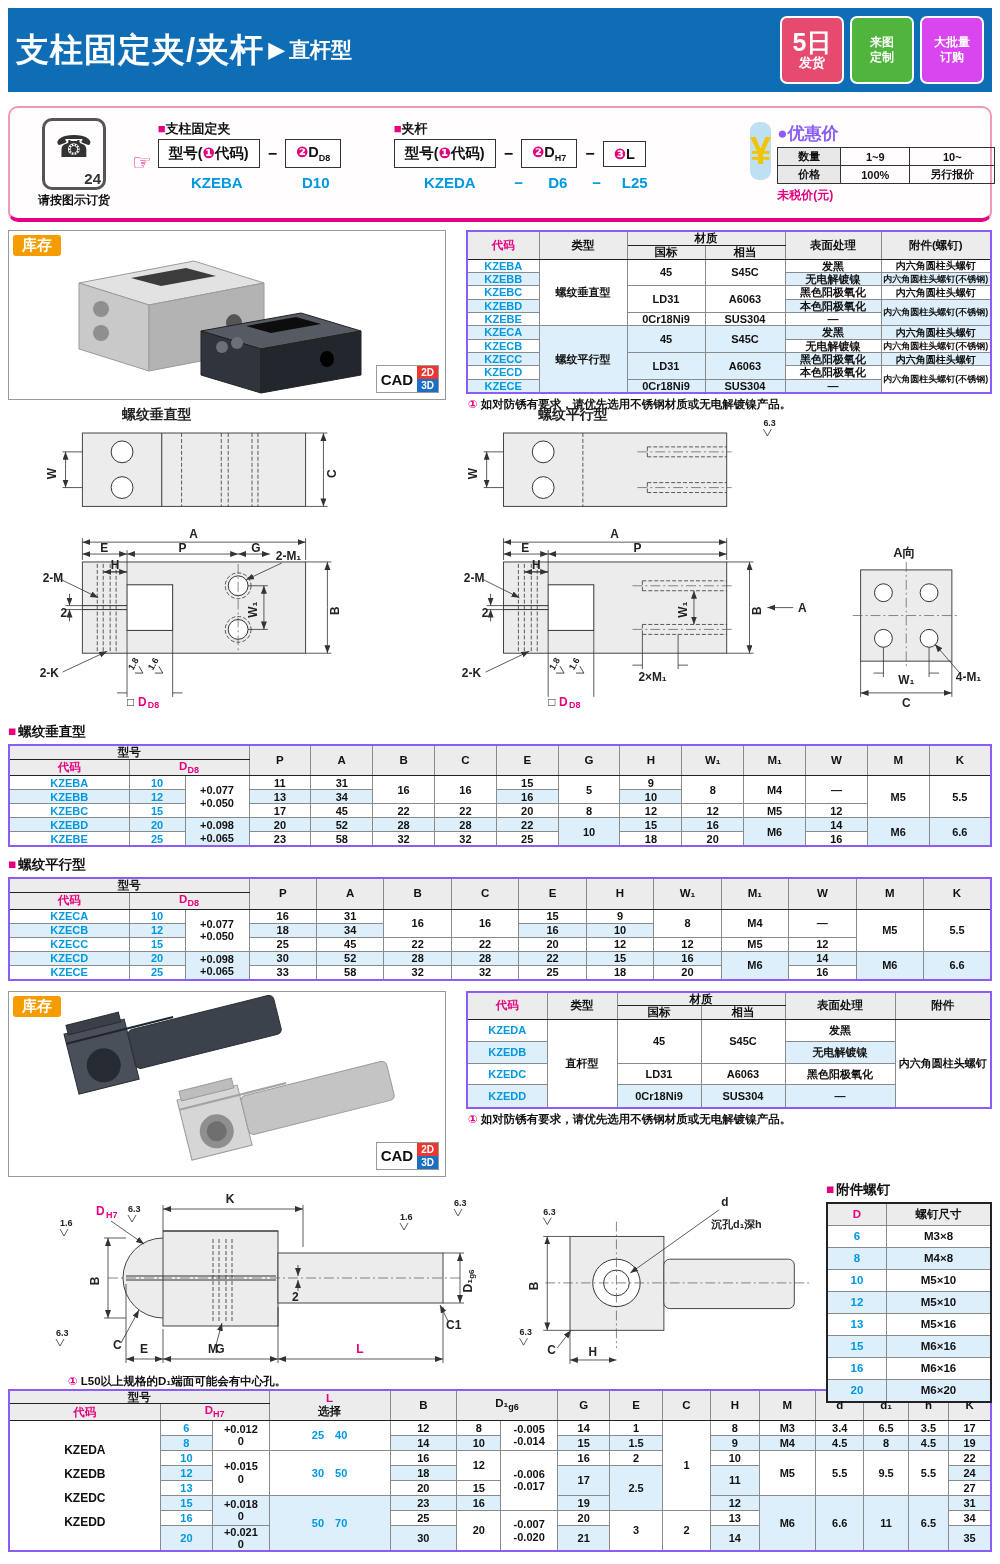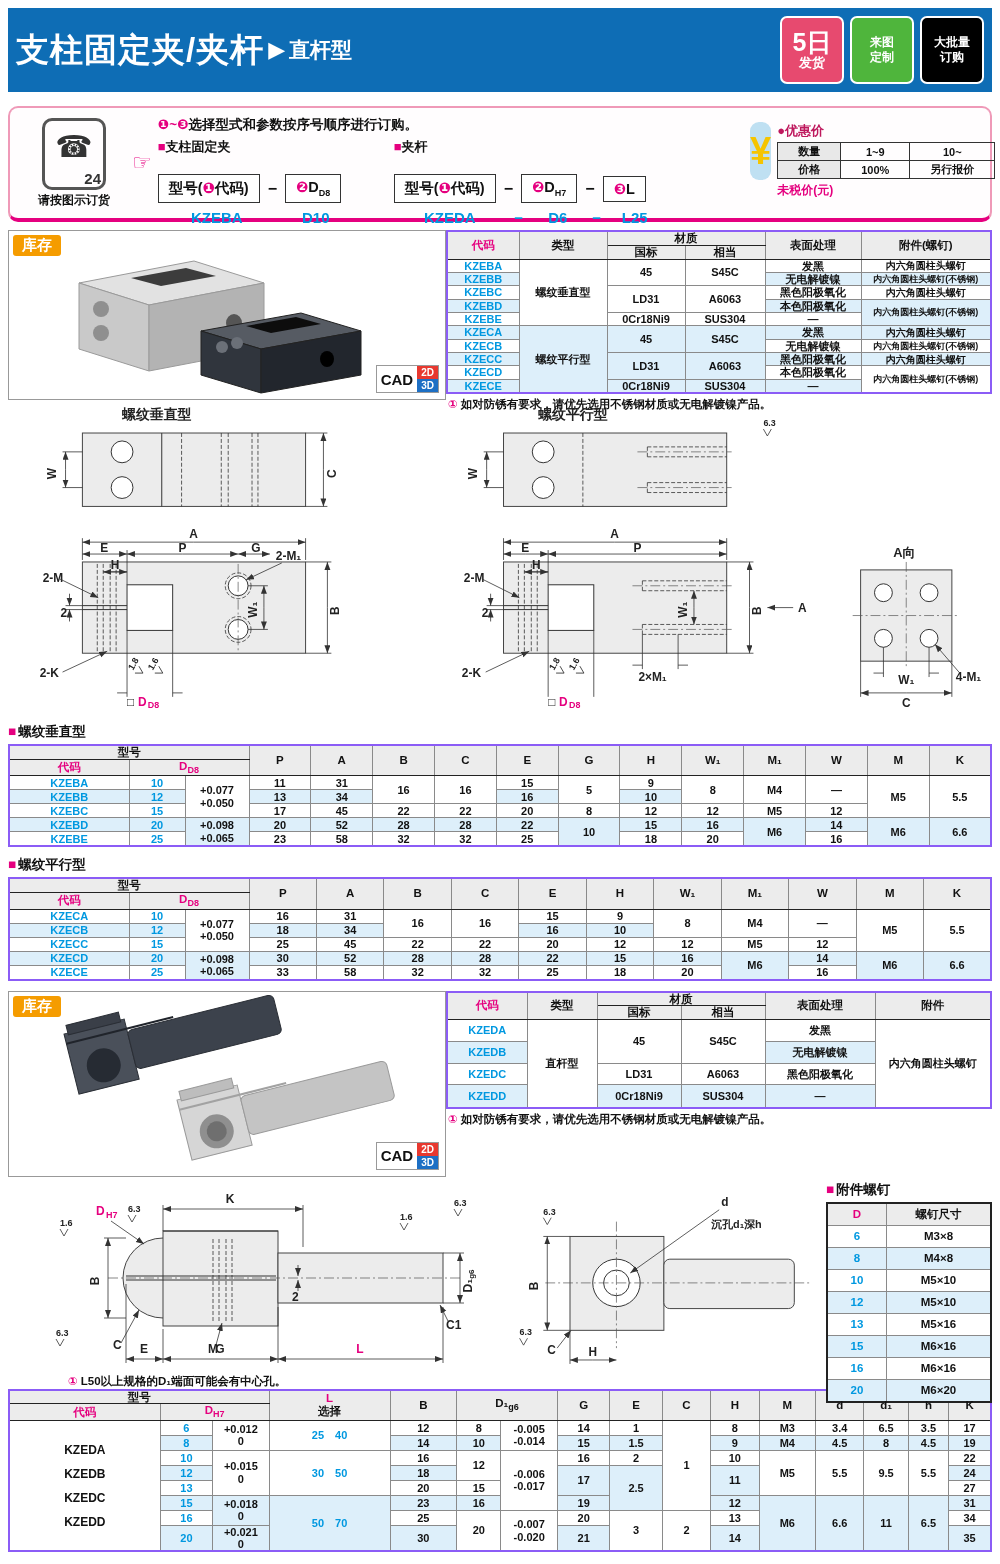--- a/index.html
+++ b/index.html
@@ -5,56 +5,56 @@
   html,body{margin:0;padding:0;background:#fff}
   .page{position:relative;width:1000px;height:1564px;background:#fff;overflow:hidden;
         font-family:"Liberation Sans","DejaVu Sans",sans-serif;color:#111}
   
   .topbar{margin:8px 8px 0;background:#0e6db5;height:84px;display:flex;align-items:center;padding:0 8px;box-sizing:border-box}
   .title{color:#fff;font-size:33px;font-weight:bold;white-space:nowrap;letter-spacing:1px}
   .tri{color:#fff;font-size:22px;margin:0 4px}
   .subtitle{color:#fff;font-weight:bold;font-size:21px;line-height:1.15;flex:1}
   .badge{width:64px;height:68px;border-radius:7px;border:2px solid #fff;color:#fff;display:flex;flex-direction:column;
          align-items:center;justify-content:center;font-weight:bold;margin-left:6px;box-sizing:border-box;text-align:center}
-  .badge.b1{background:#e74a6f}.badge.b2{background:#4fb53c}.badge.b3{background:#000000}
+  .badge.b1{background:#e74a6f}.badge.b2{background:#4fb53c}.badge.b3{background:#d946ef}
   .badge .big{font-size:25px;line-height:1}.badge .sm{font-size:13px;line-height:1.2}.badge .md{font-size:12px;line-height:1.25}
   
   .order{margin:14px 8px 0;border:2px solid #ef9ab8;border-bottom:4px solid #e5007f;border-radius:10px;height:116px;
          display:flex;align-items:stretch;padding:6px 8px;box-sizing:border-box;background:#fffdfe}
   .phonebox{width:112px;text-align:center}
   .phoneicon{width:58px;height:66px;margin:4px auto 2px;border:3px solid #555;border-radius:10px;position:relative;color:#333}
   .phoneicon .ph{font-size:30px;line-height:52px}
   .phoneicon .n24{position:absolute;right:2px;bottom:0;font-size:15px;font-weight:bold}
   .phonelabel{font-size:12px;font-weight:bold}
   .pointer{color:#e5007f;font-size:22px;align-self:center;margin:0 2px}
   .ordermid{flex:1;padding:2px 4px}
   .instr{font-size:13.5px;font-weight:bold}
   .instr .rng{color:#e5007f}
   .ogroups{display:flex;margin-top:4px}
   .ogroup{margin-right:38px}
   .ghead{font-size:13px;font-weight:bold}
   .ghead .sq{color:#e5007f}
-  .oboxes{display:flex;align-items:center;margin-top:18px}
+  .oboxes{display:flex;align-items:center;margin-top:1px}
   .obox{border:1.5px solid #333;background:#fff;padding:4px 10px;font-size:14.5px;font-weight:bold;white-space:nowrap}
   .obox .cn{color:#e5007f}
   .odash{margin:0 8px;font-weight:bold}
   .oex{display:flex;margin-top:6px;font-size:15px;font-weight:bold;color:#0098e0}
   sub.tol8{font-size:9px}
   
   .pricebox{width:232px;display:flex;align-items:flex-start;padding-top:8px}
   .yen{width:58px;height:58px;background:#bfe0f2;border-radius:9px;color:#f5c400;font-size:38px;font-weight:bold;
        text-align:center;line-height:58px;margin-right:6px}
   .pright{flex:1}
-  .ptitle{color:#be185d;font-size:13px;font-weight:bold}
+  .ptitle{color:#8b5cf6;font-size:17px;font-weight:bold}
   table.ptab{border-collapse:collapse;margin-top:2px}
   table.ptab td{border:1px solid #333;font-size:11px;font-weight:bold;padding:1px 20px;text-align:center;white-space:nowrap}
   table.ptab td.lab{background:#e8e8e8}
   .taxnote{color:#e5007f;font-size:12px;font-weight:bold;margin-top:3px}
   
-  .secrow{margin:8px 8px 0;display:flex;gap:0}
+  .secrow{margin:8px 8px 0;display:flex;gap:20px}
   .photo{width:438px;border:1px solid #999;position:relative;background:#fff;box-sizing:border-box}
   .stock{position:absolute;top:4px;left:4px;background:#f59c00;color:#fff;font-weight:bold;font-size:15px;
          padding:1px 9px;border-radius:3px;z-index:2}
   .cadbadge{position:absolute;right:6px;bottom:6px;border:1px solid #999;background:#fff;display:flex;align-items:center;z-index:2}
   .cadbadge .cadtxt{font-size:15px;font-weight:bold;padding:2px 4px}
   .cadcol{display:flex;flex-direction:column}
   .cadcol span{font-size:10px;font-weight:bold;color:#fff;padding:0 4px;line-height:13px}
   .cad2d{background:#e8382f}.cad3d{background:#1d6fc4}
   .rightcol{flex:1;min-width:0}
   
@@ -122,23 +122,20 @@
   <div class="order">
     <div class="phonebox">
       <div class="phoneicon">
         <div class="ph">☎</div>
         <div class="n24">24</div>
       </div>
       <div class="phonelabel">请按图示订货</div>
     </div>
     <div class="pointer">☞</div>
     <div class="ordermid">
-      <div class="instr">
-        <span class="rng">❶~❸</span><span>选择型式和参数按序号顺序进行订购。</span>
-      </div>
       <div class="ogroups">
         <div class="ogroup">
           <div class="ghead"><span class="sq">■</span><span>支柱固定夹</span></div>
           <div class="oboxes">
             <span class="obox"><span>型号(</span><span class="cn">❶</span><span>代码)</span></span>
             <span class="odash">−</span>
             <span class="obox"><span class="cn">❷</span><span>D</span><sub class="tol8">D8</sub></span>
           </div>
           <div class="oex">
             <span style="width:118px;text-align:center">KZEBA</span>

